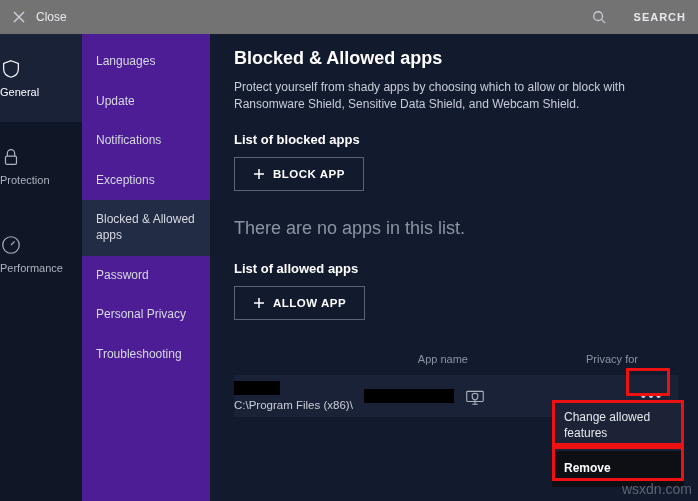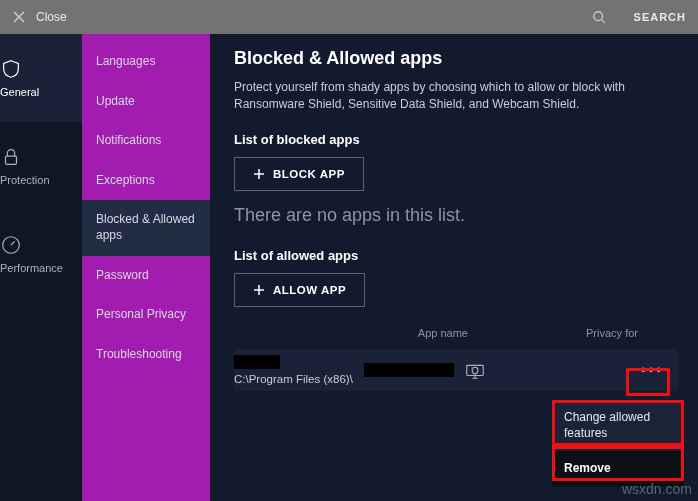--- a/index.html
+++ b/index.html
@@ -13,29 +13,29 @@
 .search-icon { width: 14px; height: 14px; color: #c9cdd6; }
 .search-label { font-size: 11px; letter-spacing: 1px; color: #e6e8ed; font-weight: 600; padding-left: 20px; }
 
 .layout { display: flex; height: calc(100% - 34px); }
 
 .sidebar-main { width: 82px; background: #0f1626; display: flex; flex-direction: column; }
 .sidebar-tab { display: flex; flex-direction: column; align-items: flex-start; justify-content: center; height: 88px; font-size: 11px; color: #aeb3bf; cursor: pointer; gap: 6px; }
 .sidebar-tab.active { background: #1a2238; color: #fff; }
 .sidebar-tab svg { width: 22px; height: 22px; }
 
-.sidebar-sub { width: 128px; background: #a21caf; padding-top: 8px; }
+.sidebar-sub { width: 128px; background: #4c1d95; padding-top: 8px; }
 .sub-item { padding: 12px 14px; font-size: 12px; color: #d6d9e0; cursor: pointer; line-height: 1.3; }
 .sub-item.active { background: #232c45; }
 
 .content { flex: 1; padding: 14px 20px 0 24px; position: relative; background: #121a2e; overflow: hidden; }
 .title { font-size: 18px; font-weight: 700; margin-bottom: 10px; }
 .desc { font-size: 12px; color: #c9cdd6; line-height: 1.45; margin-bottom: 18px; max-width: 410px; }
 .section-head { font-size: 13px; font-weight: 700; margin-bottom: 10px; }
-.btn { border: 1px solid #5a6378; background: transparent; color: #fff; font-size: 11.5px; font-weight: 700; letter-spacing: 0.5px; padding: 10px 18px; display: inline-flex; align-items: center; gap: 8px; cursor: pointer; margin-bottom: 14px; }
+.btn { border: 1px solid #5a6378; background: transparent; color: #fff; font-size: 11.5px; font-weight: 700; letter-spacing: 0.5px; padding: 10px 18px; display: inline-flex; align-items: center; gap: 8px; cursor: pointer; margin-bottom: 27px; }
 .btn svg { width: 12px; height: 12px; }
 .empty-text { font-size: 18px; color: #8d93a3; margin-bottom: 22px; }
 
 .table-header { display: flex; font-size: 11px; color: #8d93a3; padding: 6px 0 10px; text-align: right; }
 .col-app { flex: 1; }
 .col-allowed { width: 170px; }
 .col-act { width: 40px; }
 
 .table-row { display: flex; align-items: center; background: #1a2238; height: 42px; font-size: 11.5px; color: #c9cdd6; padding-right: 8px; }
 .path-wrap { flex: 1; display: flex; align-items: center; position: relative; height: 100%; }

